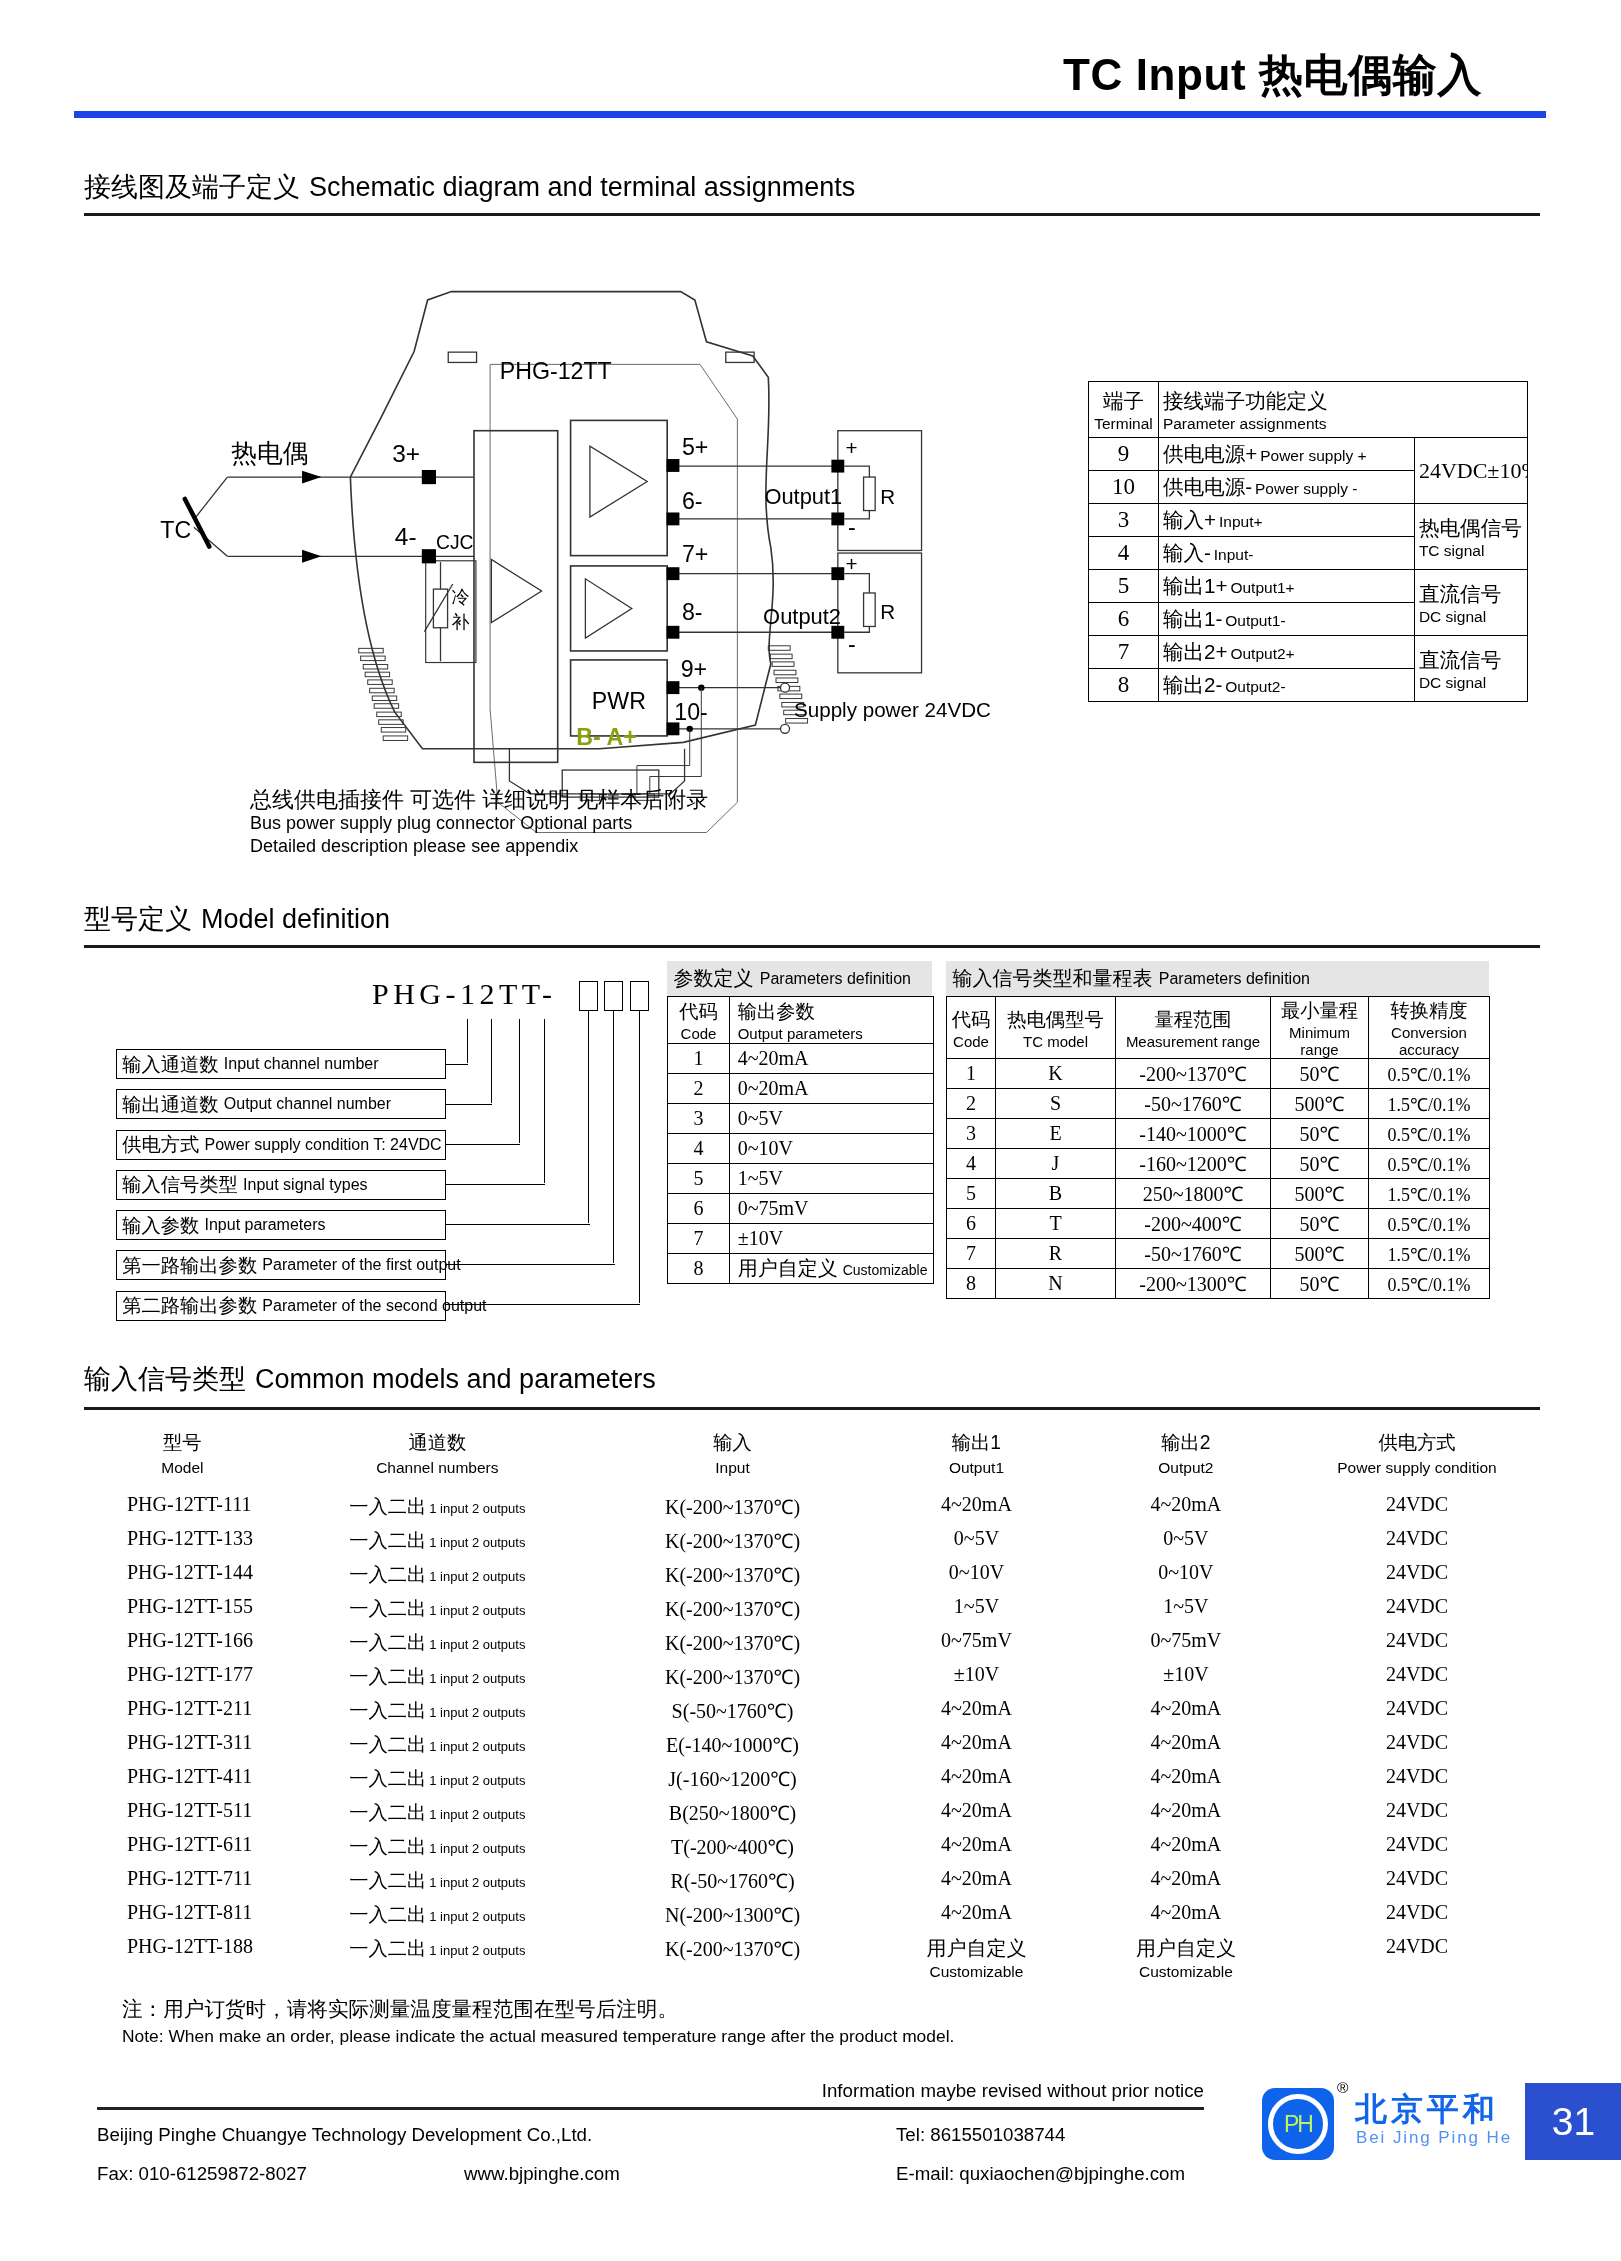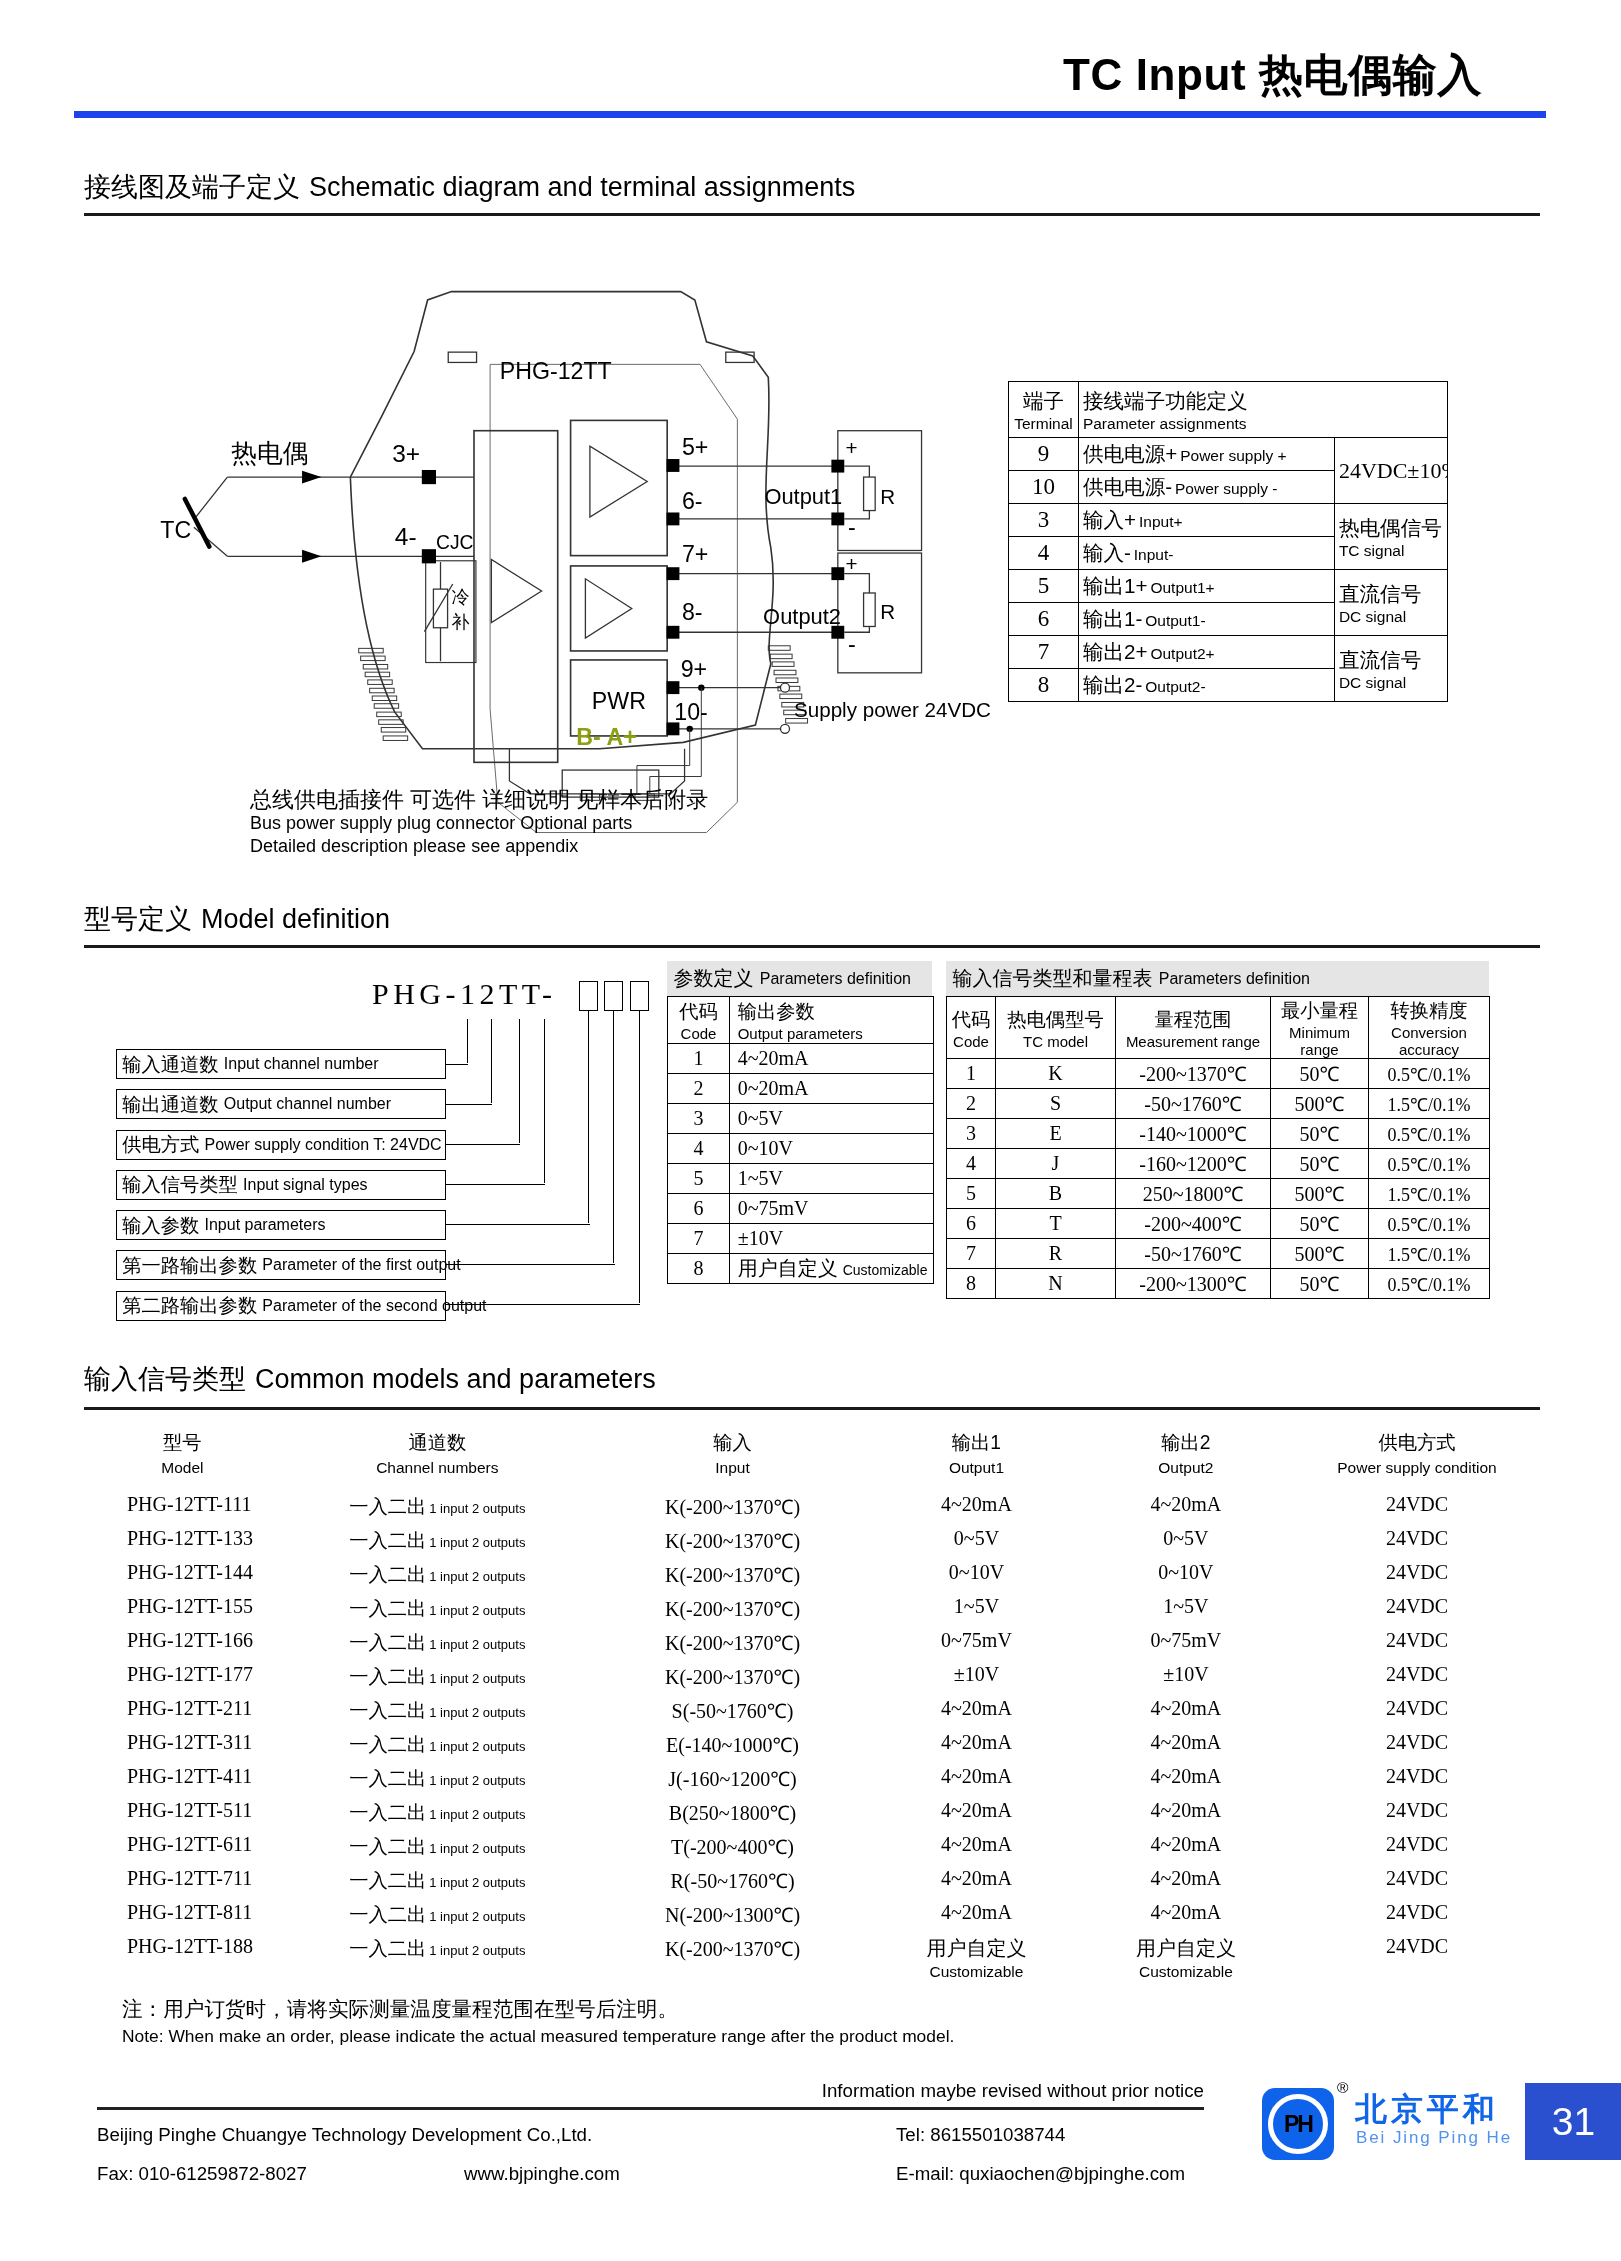--- a/index.html
+++ b/index.html
@@ -56,21 +56,21 @@
   .cr .chv{text-align:center;white-space:nowrap;}
   .chv .zh{font-size:19.3px;}
   .chv .en{font-size:13px;}
   .sub{display:block;text-align:center;font-size:15.5px;font-family:"Liberation Sans",sans-serif;margin-top:1.3px;}
   
   .note-zh{font-size:20.6px;}
   .note-en{font-size:17.4px;}
   .foot{font-size:18.7px;}
   .logo-sq{width:72px;height:72px;border-radius:13px;display:flex;align-items:center;justify-content:center;}
   .logo-ring{width:50px;height:50px;border:5.8px solid #fff;border-radius:50%;display:flex;align-items:center;justify-content:center;}
-  .logo-ph{color:#000000;font-size:23px;font-weight:bold;letter-spacing:-1.9px;}
+  .logo-ph{color:#bef264;font-size:23px;font-weight:normal;letter-spacing:-1.9px;}
   .pagebox{width:97px;height:77px;display:flex;align-items:center;justify-content:center;}
   .pagebox span{color:#fff;font-size:39px;}
   svg text{font-family:"Liberation Sans",sans-serif;}
 </style>
 </head>
 <body>
 
 <div class="page">
 
   <div class="abs page-title">TC Input  热电偶输入</div>
@@ -197,21 +197,21 @@
     <text x="1366" y="782" font-size="32">R</text>
     <text x="1366" y="960" font-size="32">R</text>
     <text x="1312" y="706" font-size="32">+</text>
     <text x="1316" y="830" font-size="36">-</text>
     <text x="1312" y="886" font-size="32">+</text>
     <text x="1316" y="1012" font-size="36">-</text>
     <text x="1232" y="1112" font-size="32">Supply power 24VDC</text>
     <text x="894" y="1156" font-size="36" font-weight="bold" fill="#8d9f12">B- A+</text>
   </svg>
 
-  <div class="abs" style="left:1008px;top:381px;">
+  <div class="abs" style="left:1088px;top:381px;">
     <table class="tterm">
       <colgroup>
           <col style="width:70px">
           <col style="width:256px">
           <col style="width:113px">
         </colgroup>
       <tbody>
           <tr>
         <th><span class="zh32">端子</span><br>
             <span class="en24">Terminal</span></th>

